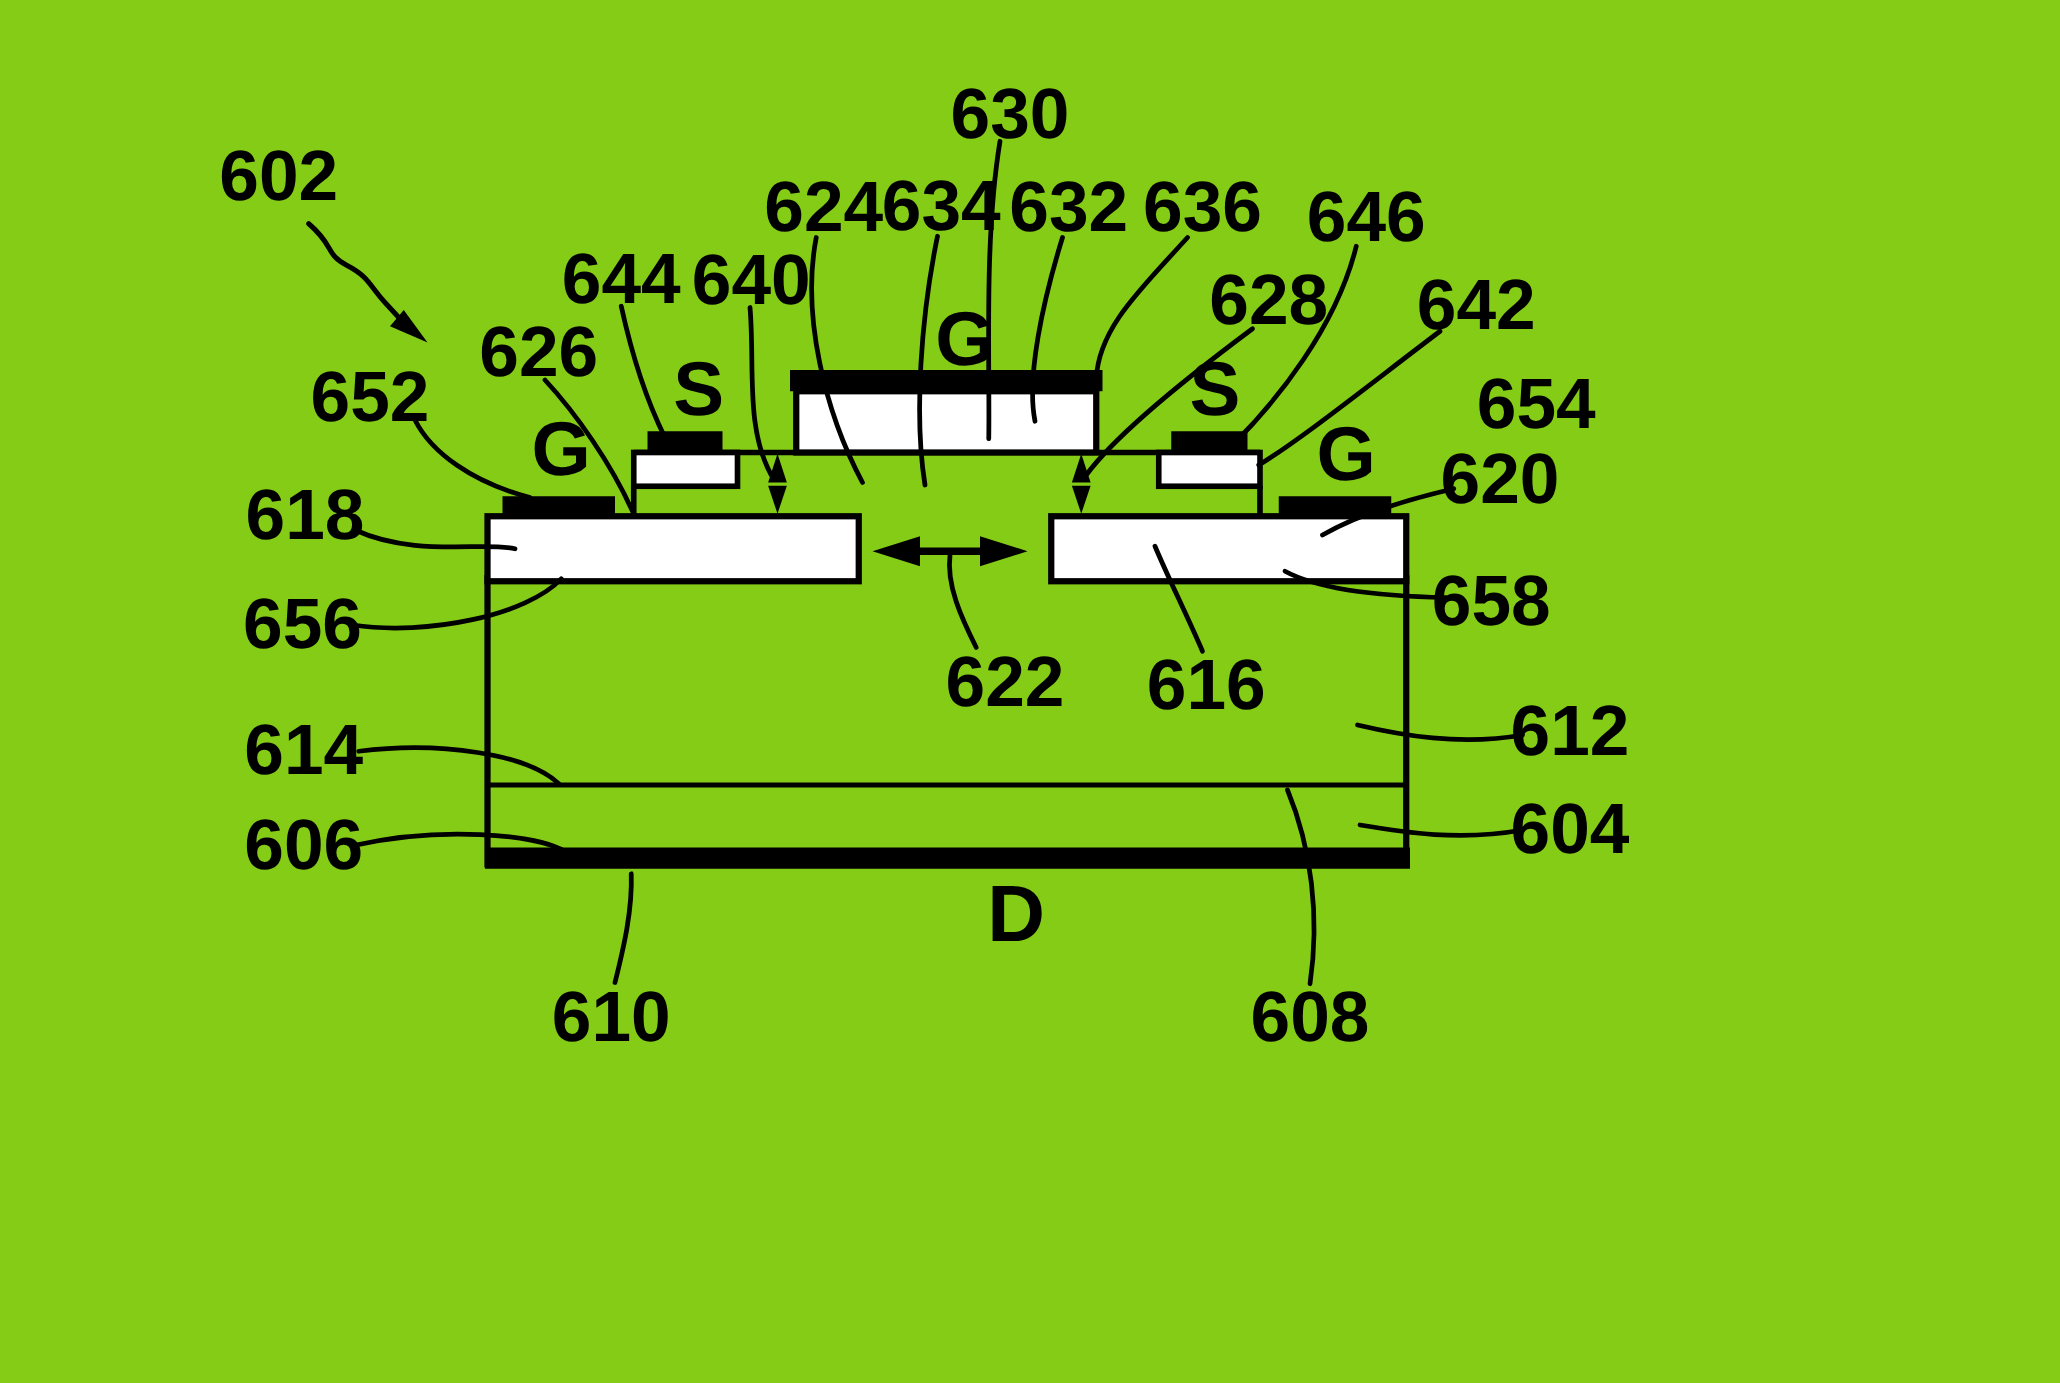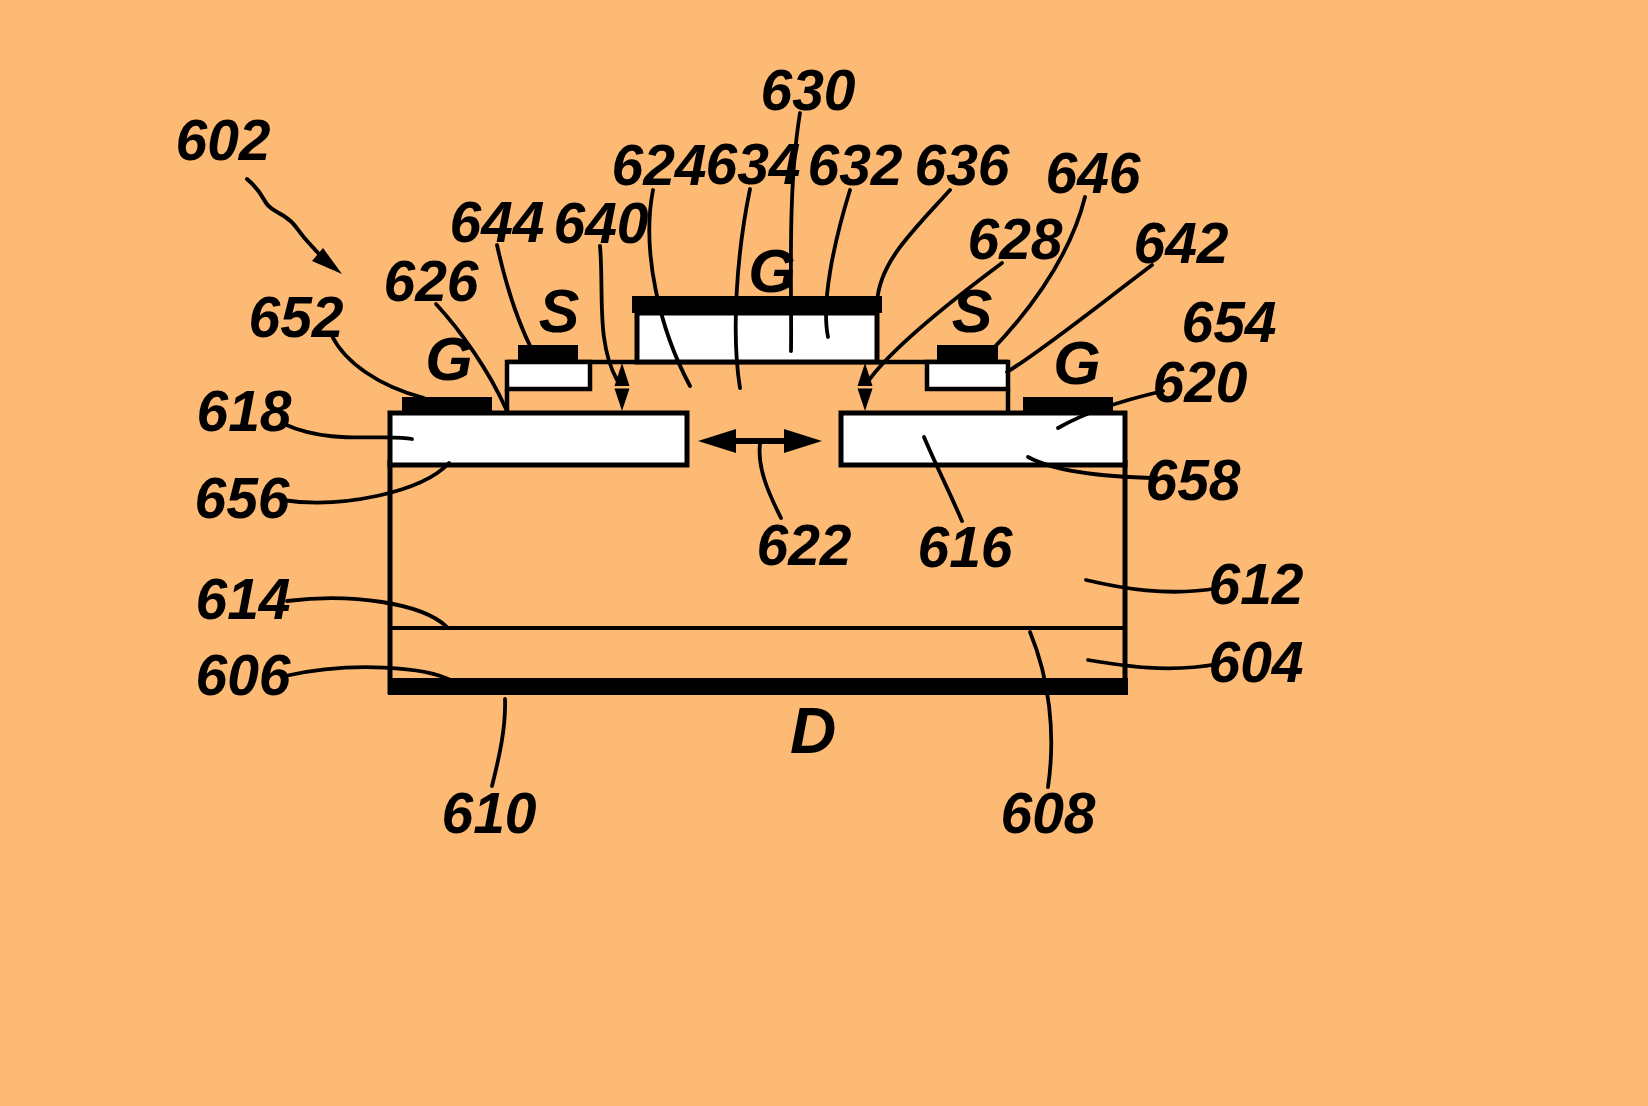--- a/index.html
+++ b/index.html
@@ -1,16 +1,16 @@
 <!DOCTYPE html>
 <html><head>
 <meta charset="utf-8">
 <style>
   html,body{margin:0;padding:0;background:#ffffff;}
-  .stage{position:relative;width:1648px;height:1106px;background:#fdba74;overflow:hidden;font-style:italic;}
+  .stage{position:relative;width:1648px;height:1106px;background:#84cc16;overflow:hidden;}
   svg{display:block;}
   .num{font-family:"Liberation Sans",sans-serif;font-weight:700;font-size:57px;fill:#000;}
   .elec{font-family:"Liberation Sans",sans-serif;font-weight:700;font-size:61px;fill:#000;}
   .elec-d{font-family:"Liberation Sans",sans-serif;font-weight:700;font-size:64px;fill:#000;}
   .ink{stroke:#000;fill:none;}
   .fillink{fill:#000;stroke:none;}
   .white{fill:#fff;}
 </style>
 </head>
 <body>

